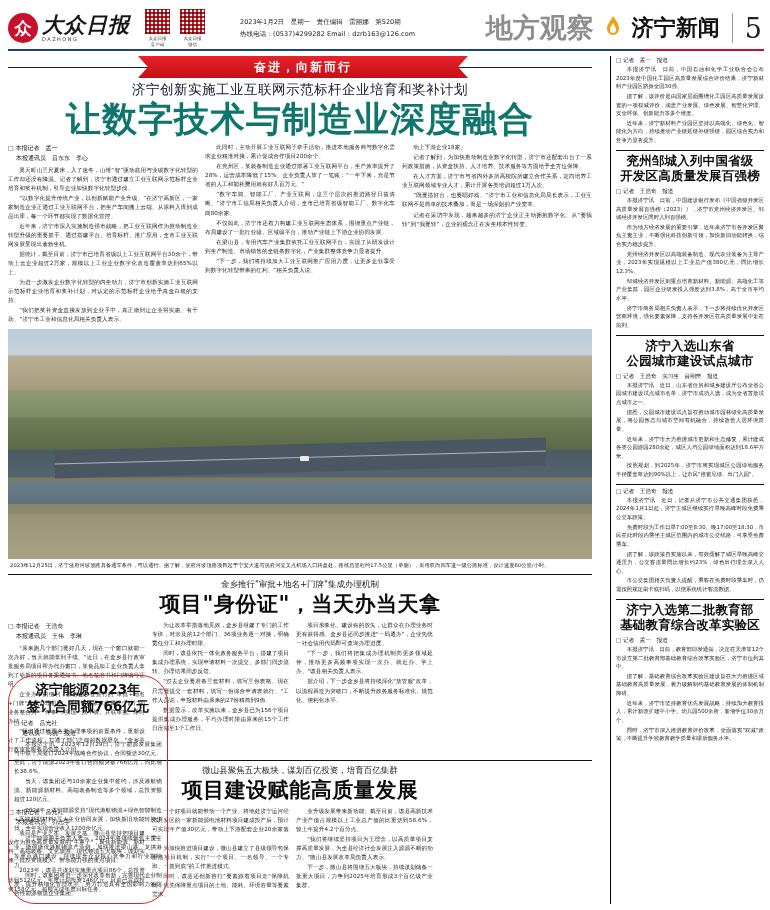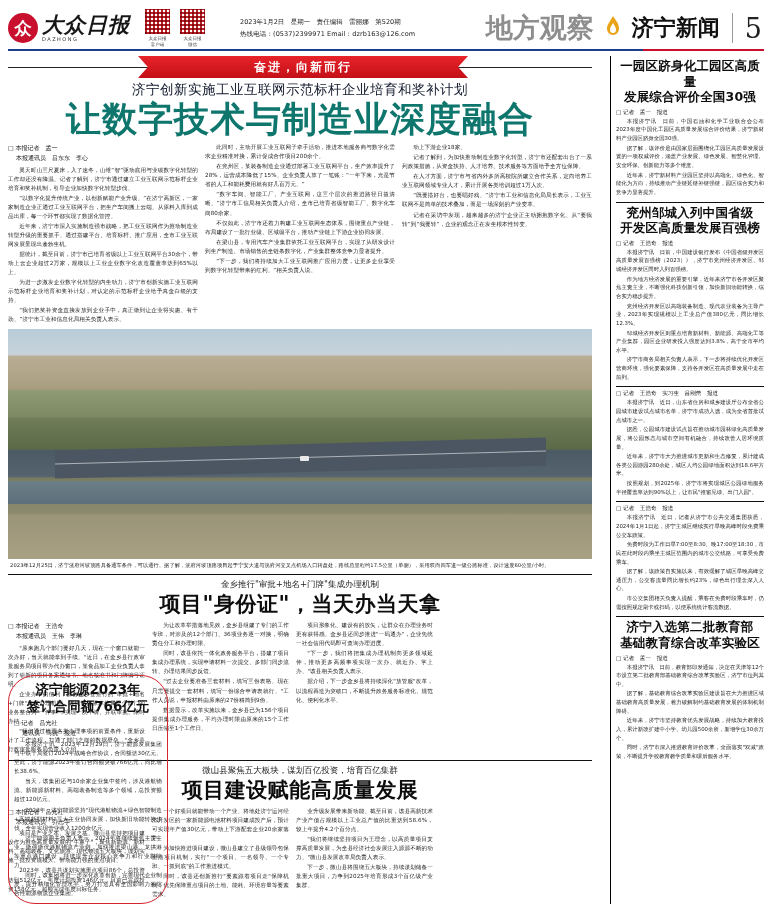--- a/index.html
+++ b/index.html
@@ -240,21 +240,21 @@
       <div class="qr-cap">大众日报<br>客户端</div>
     </div>
     <div class="qr-item">
       <div class="qr-img"></div>
       <div class="qr-cap">大众日报<br>微信</div>
     </div>
   </div>
 
   <div class="mast-info">
     <div class="row1">2023年1月2日　星期一　责任编辑　雷丽娜　第520期</div>
-    <div class="row2">热线电话：(0537)2399971  Email：dzrb163@126.com</div>
+    <div class="row2">热线电话：(0537)4299282  Email：dzrb163@126.com</div>
   </div>
 
   <div class="nameplate">
     <div class="np-gray">地方观察</div>
     <svg class="np-flame" viewBox="0 0 22 26">
       <path d="M11 1 C14 6 17 8 17 14 a6 6 0 0 1 -12 0 C5 9 8 7 11 1 Z" fill="#e8a317"></path>
       <path d="M11 8 C12.5 11 14 12 14 15 a3 3 0 0 1 -6 0 C8 12 9.5 11 11 8 Z" fill="#fff"></path>
     </svg>
     <div class="np-red">济宁新闻</div>
     <div class="np-div"></div>
@@ -404,21 +404,20 @@
           <p>济宁能源相关负责人表示，2024年将继续聚焦主责主业，做强做优港航物流产业链，加快推进梁山港、龙拱港等重点港口建设，持续提升企业核心竞争力和行业影响力。</p>
         <p>同时，该集团将进一步深化改革创新，完善现代企业制度，提升精细化管理水平，努力打造具有全国影响力的综合性能源物流企业集团。</p>
       </div>
     </div>
 
   </div>
 
   <div class="right-rail">
 
     <div class="rail-item">
-      <div class="rail-title">一园区跻身化工园区高质量<br>发展综合评价全国30强</div>
       <div class="rail-byline">□ 记者　孟一　报道</div>
       <div class="rail-text">
         <p>本报济宁讯　日前，中国石油和化学工业联合会公布2023年度中国化工园区高质量发展综合评价结果，济宁新材料产业园区跻身全国30强。</p>
           <p>据了解，该评价是由国家层面围绕化工园区高质量发展设置的一项权威评价，涵盖产业发展、绿色发展、智慧化管理、安全环保、创新能力等多个维度。</p>
           <p>近年来，济宁新材料产业园区坚持以高端化、绿色化、智能化为方向，持续推动产业链延链补链强链，园区综合实力和竞争力显著提升。</p>
       </div>
     </div>
     <div class="rail-rule"></div>
 
     <div class="rail-item">
@@ -428,20 +427,21 @@
         <p>本报济宁讯　日前，中国建设银行发布《中国省级开发区高质量发展百强榜（2023）》，济宁市兖州经济开发区、邹城经济开发区同时入列百强榜。</p>
           <p>作为地方经济发展的重要引擎，近年来济宁市各开发区聚焦主责主业，不断强化科技创新引领，加快新旧动能转换，综合实力稳步提升。</p>
           <p>兖州经济开发区以高端装备制造、现代农业装备为主导产业，2023年实现规模以上工业总产值380亿元，同比增长12.3%。</p>
         <p>邹城经济开发区则重点培育新材料、新能源、高端化工等产业集群，园区企业研发投入强度达到3.8%，高于全市平均水平。</p>
           <p>济宁市商务局相关负责人表示，下一步将持续优化开发区营商环境，强化要素保障，支持各开发区在高质量发展中走在前列。</p>
       </div>
     </div>
     <div class="rail-rule"></div>
 
     <div class="rail-item">
+      <div class="rail-title">济宁入选山东省<br>公园城市建设试点城市</div>
       <div class="rail-byline">□ 记者　王浩奇　实习生　吕刚蕾　报道</div>
       <div class="rail-text">
         <p>本报济宁讯　近日，山东省住房和城乡建设厅公布全省公园城市建设试点城市名单，济宁市成功入选，成为全省首批试点城市之一。</p>
           <p>据悉，公园城市建设试点旨在推动城市园林绿化高质量发展，将公园形态与城市空间有机融合，持续改善人居环境质量。</p>
         <p>近年来，济宁市大力推进城市更新和生态修复，累计建成各类公园游园280余处，城区人均公园绿地面积达到18.6平方米。</p>
           <p>按照规划，到2025年，济宁市将实现城区公园绿地服务半径覆盖率达到90%以上，让市民"推窗见绿、出门入园"。</p>
       </div>
     </div>
     <div class="rail-rule"></div>
 

